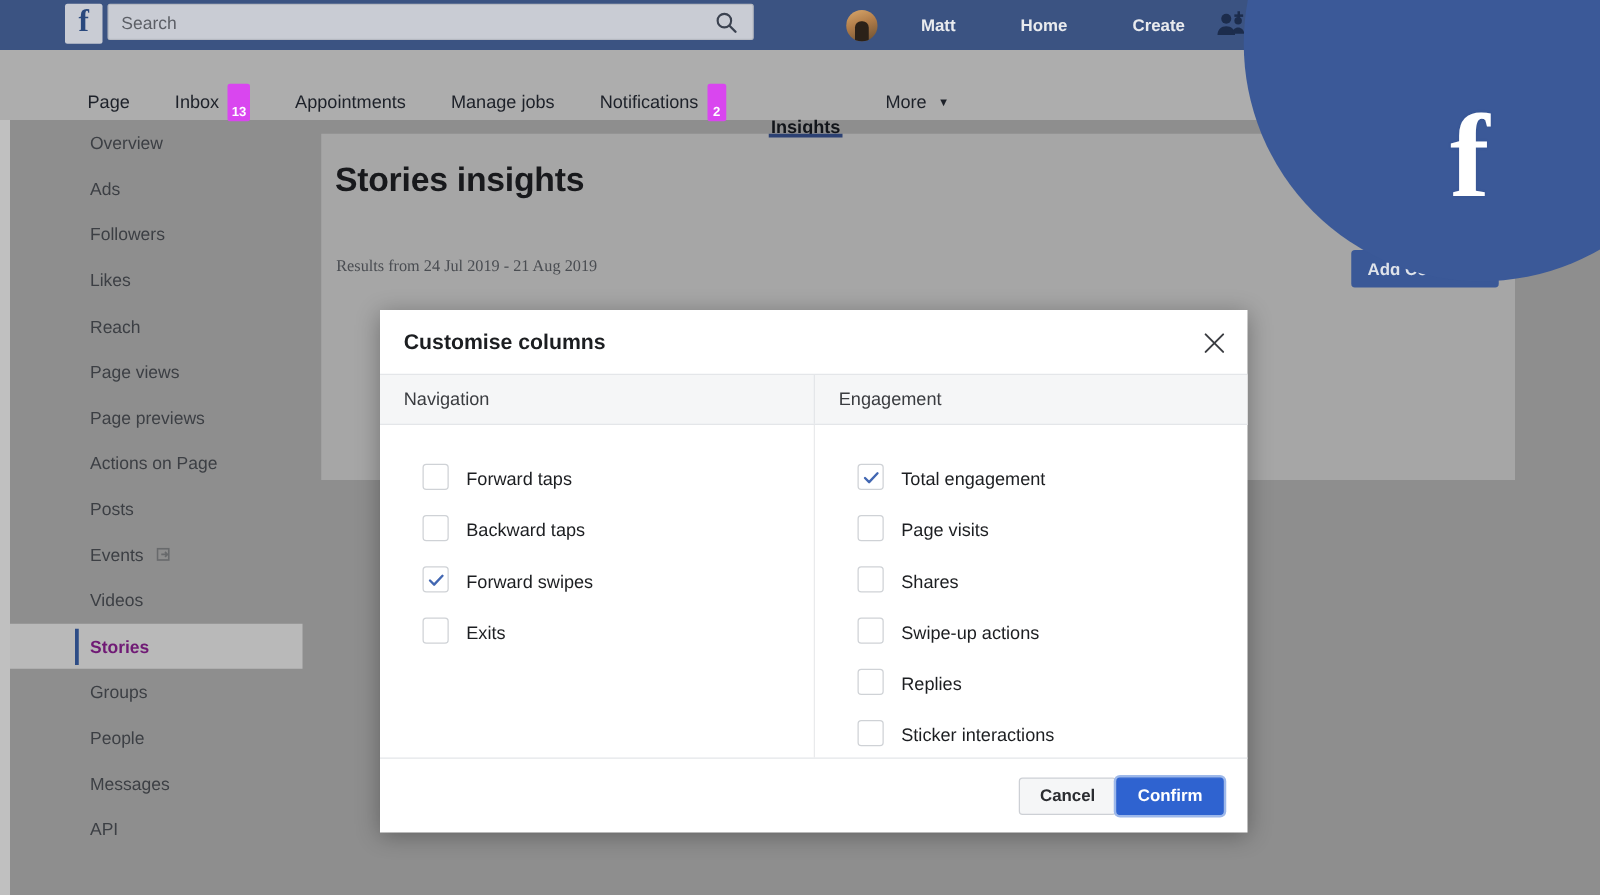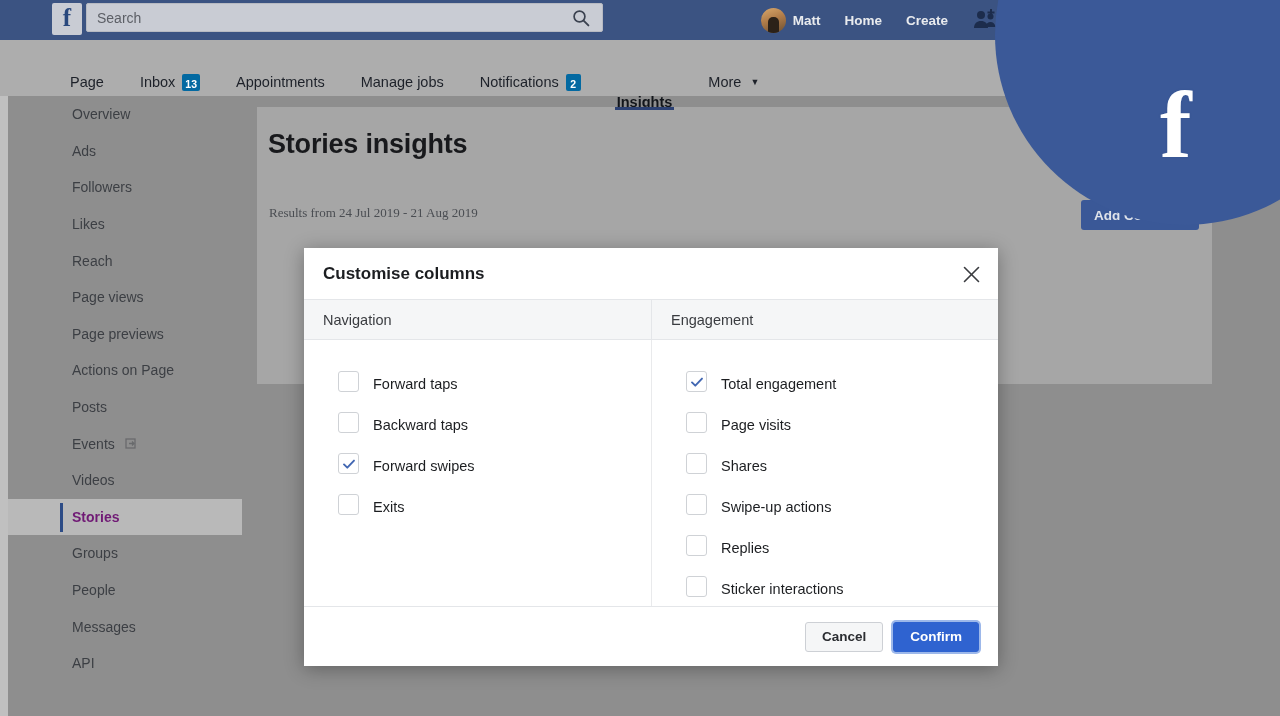--- a/index.html
+++ b/index.html
@@ -63,21 +63,21 @@
     position: relative; overflow: hidden;
     margin-right: 7px;
   }
   .avatar::after {
     content:''; position: absolute; left: 7px; top: 9px;
     width: 11px; height: 18px; border-radius: 5px 5px 0 0;
     background: #2b2118;
   }
   .topright .tlabel {
     color: #e9ebee; font-size: 13.5px; font-weight: bold;
-    margin-right: 24px; white-space: nowrap;
+    margin-right: 24px; white-space: nowrap; margin-left: 28px;
   }
   .topicon { width: 26px; height: 26px; margin-right: 14px; position: relative; }
   .topicon svg { display: block; }
 
   
   .pagenav {
     position: absolute; left: 0; top: 40px;
     width: 1280px; height: 56px;
     background: #adadad;
     z-index: 4;
@@ -93,23 +93,23 @@
     font-size: 14.5px; color: #1d2129;
     white-space: nowrap;
     margin-top: 28px;
   }
   .navitem.active { font-weight: bold; color: #12151a; align-items: flex-end; }
   .navitem.active::after {
     content:''; position: absolute; left: 16px; right: 16px; bottom: 0;
     height: 3px; background: #2c4173;
   }
   .badge {
-    background: #0369a1; color: #fff;
+    background: #d946ef; color: #fff;
     font-size: 10.5px; font-weight: bold;
-    border-radius: 2px; padding: 4px 3px 1px 3px;
+    border-radius: 2px; padding: 17px 3px 1px 3px;
     line-height: 12px; min-width: 15px; text-align: center;
   }
   .caret { font-size: 9px; color: #1d2129; margin-left: 2px; }
 
   
   .leftstrip {
     position: absolute; left: 0; top: 96px;
     width: 8px; height: 620px;
     background: #c0c0c0;
     z-index: 2;
@@ -252,21 +252,21 @@
   .chk.checked svg { display: block; }
   .chk-label {
     margin-left: 14px;
     font-size: 14.5px; color: #1c1e21;
   }
 
   .modal-foot {
     height: 60px;
     border-top: 1px solid #e4e6e9;
     display: flex; align-items: center; justify-content: flex-end;
-    padding-right: 19px; gap: 10px;
+    padding-right: 19px; gap: 0;
   }
   .btn {
     height: 30px;
     border-radius: 3px;
     font-size: 13.5px; font-weight: bold;
     display: flex; align-items: center; justify-content: center;
     padding: 0 16px;
   }
   .btn-cancel {
     background: #f5f6f7; border: 1px solid #cdd0d5; color: #2b2d31;

